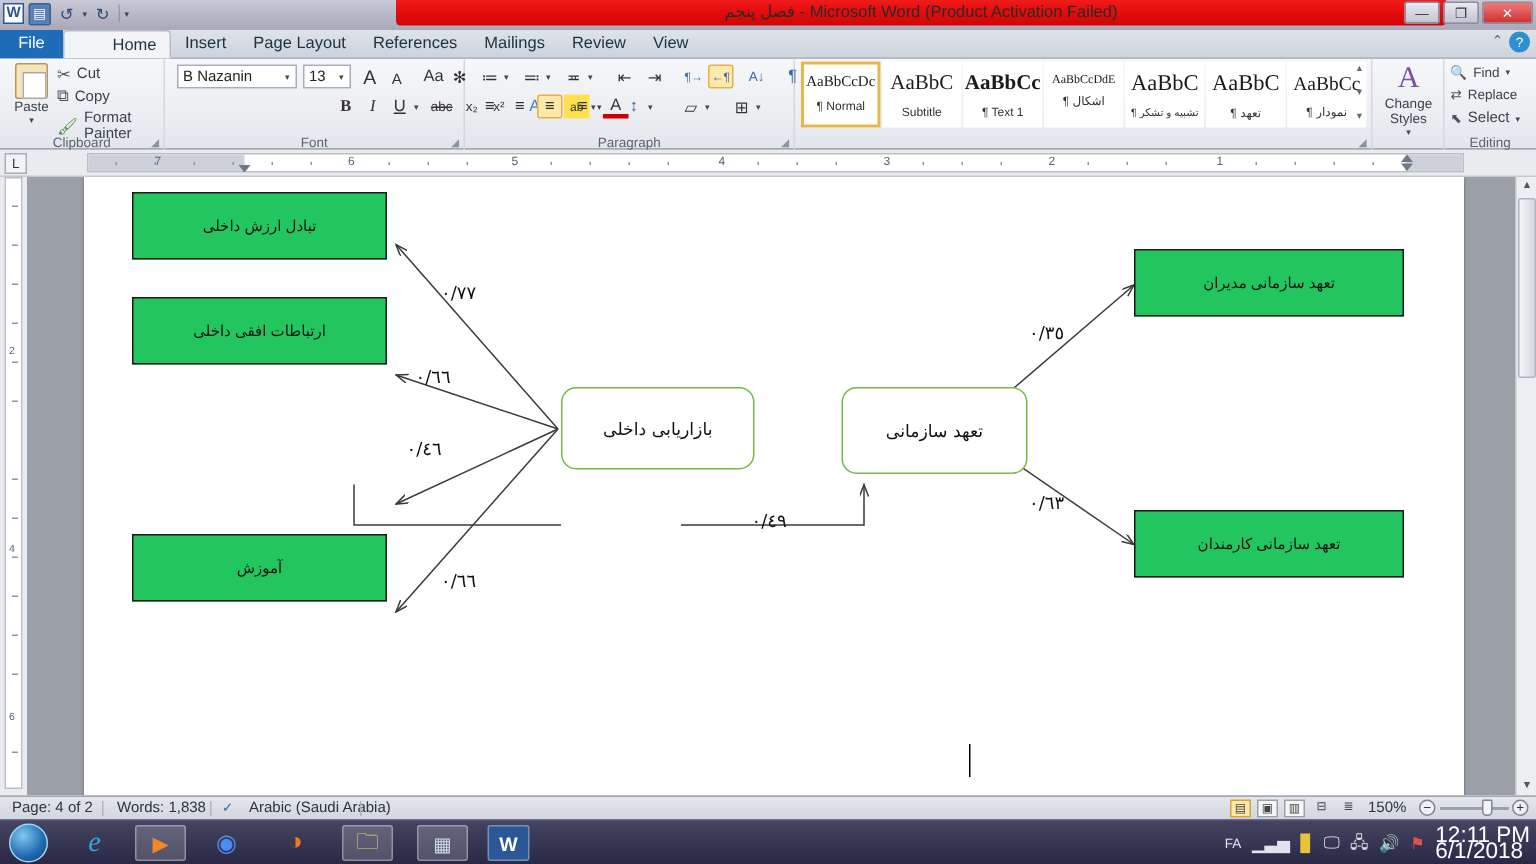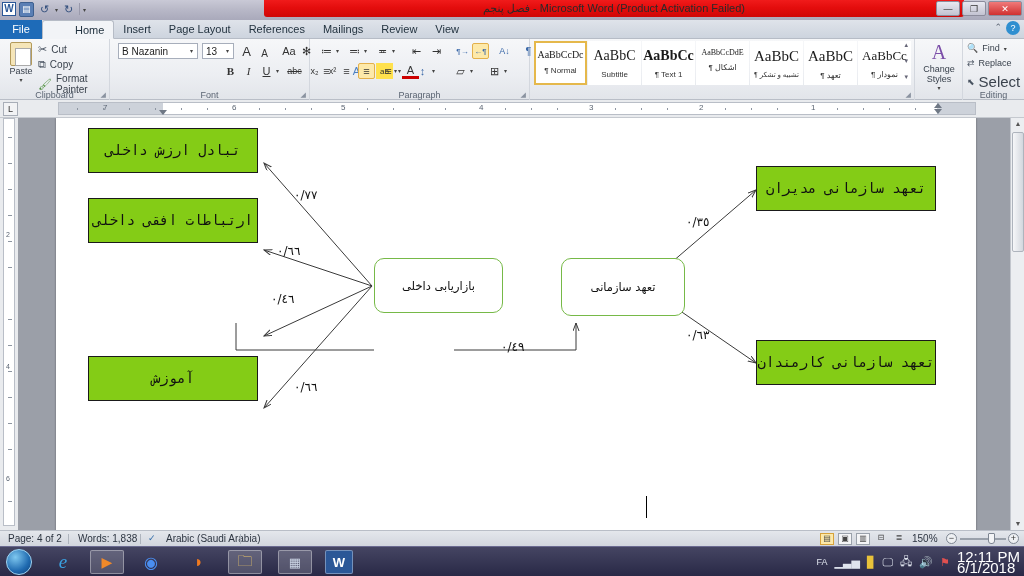--- a/index.html
+++ b/index.html
@@ -111,23 +111,23 @@
 
   
   .docarea { position: absolute; left: 18px; top: 118px; width: 1006px; height: 412px;
              background: #9b9fa8; overflow: hidden; }
   .page { position: absolute; left: 38px; top: 0px; width: 920px; height: 418px;
           background: #fff; box-shadow: 0 0 2px rgba(0,0,0,.4); }
   .caret { position: absolute; left: 590px; top: 378px; width: 1px; height: 22px; background: #000; }
 
   
   .diagram { position: absolute; left: 0; top: 0; width: 920px; height: 418px; }
-  .obox { position: absolute; border: 1.6px solid #1a1a1a; background: #84cc16;
+  .obox { position: absolute; border: 1.6px solid #1a1a1a; background: #22c55e;
           display: flex; align-items: center; justify-content: center;
-          font-family: Liberation Mono, monospace; font-size: 14px; color: #111; direction: rtl; }
+          font-family: Liberation Sans, sans-serif; font-size: 10px; color: #111; direction: rtl; }
   .lbox { position: absolute; border: 1.8px solid #76b947; border-radius: 10px; background: #fff;
           display: flex; align-items: center; justify-content: center;
           font-family: "DejaVu Sans", sans-serif; font-size: 11.5px; color: #111; direction: rtl; }
   .plabel { position: absolute; font-family: "DejaVu Sans", sans-serif; font-size: 12px;
             color: #111; direction: rtl; white-space: nowrap; }
 
   
   .statusbar { position: absolute; left: 0; top: 530px; width: 1024px; height: 16px;
                background: linear-gradient(to bottom,#e4e7ec,#d2d6de);
                border-top: 1px solid #b9bec7; font-size: 10px; color: #2c3440; }
@@ -320,21 +320,21 @@
         <span class="ic" style="color:#2f6ca8;font-size:9px">🔍</span>
         <span style="font-size:9px">Find</span>
         <span class="tiny-caret">▾</span>
       </div>
       <div class="edit-item" style="left:4px;top:19px">
         <span class="ic" style="font-size:9px">⇄</span>
         <span style="font-size:9px">Replace</span>
       </div>
       <div class="edit-item" style="left:4px;top:34px">
         <span class="ic" style="font-size:9px">⬉</span>
-        <span style="font-size:15px">Select</span>
+        <span style="font-size:10px">Select</span>
         <span class="tiny-caret">▾</span>
       </div>
       <div class="group-label">Editing</div>
     </div>
   </div>
 
   <div class="hruler">
     <div class="corner-tab">L</div>
     <div class="hruler-inner">
       <div class="gray" style="left:0;width:104px"></div>

